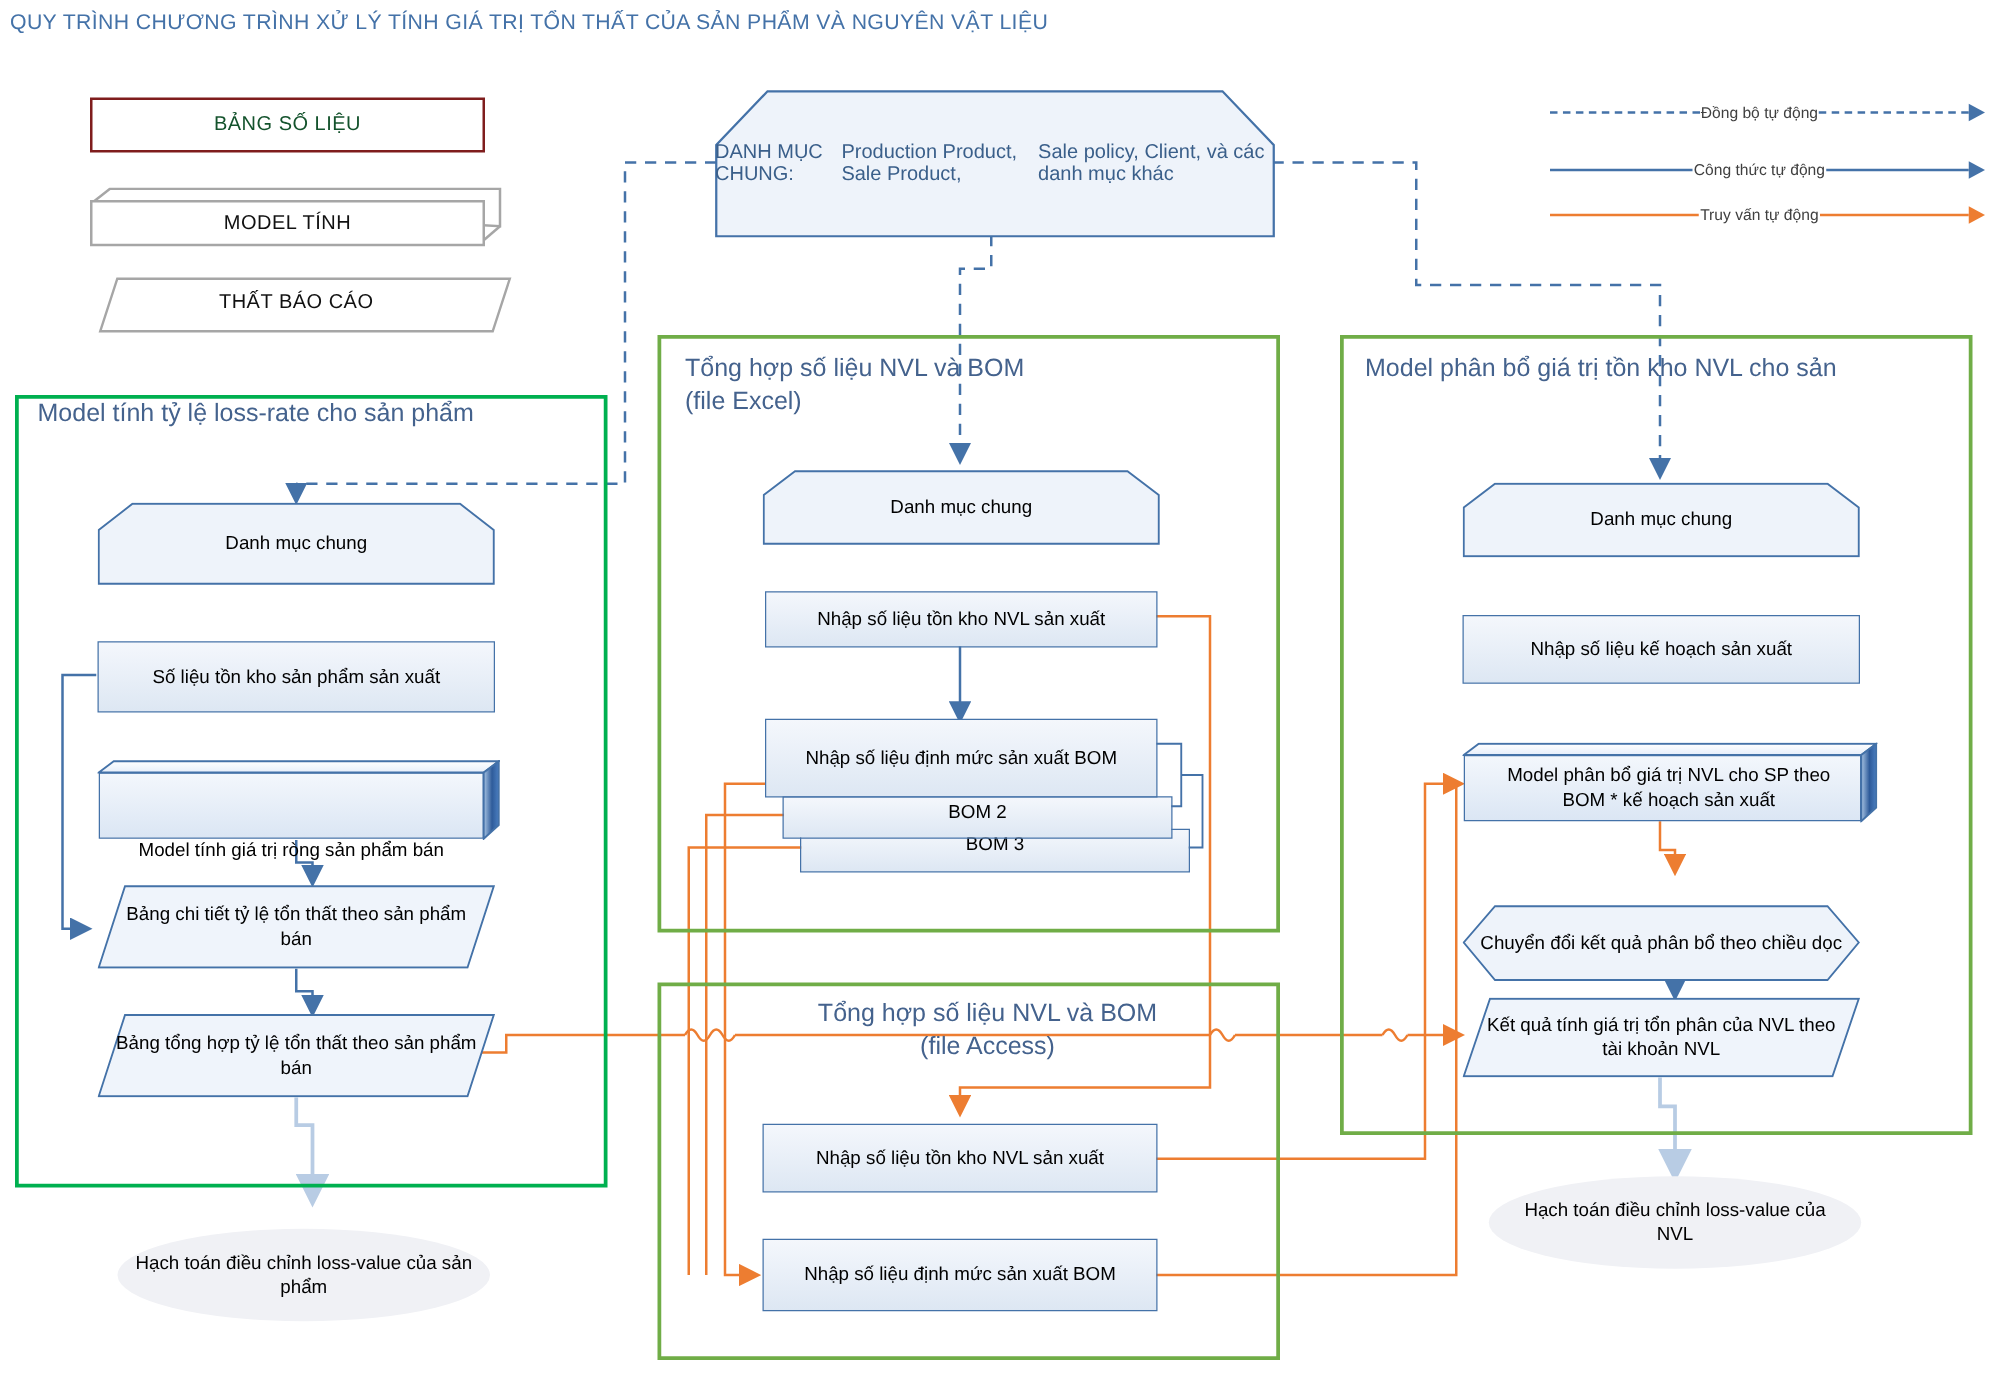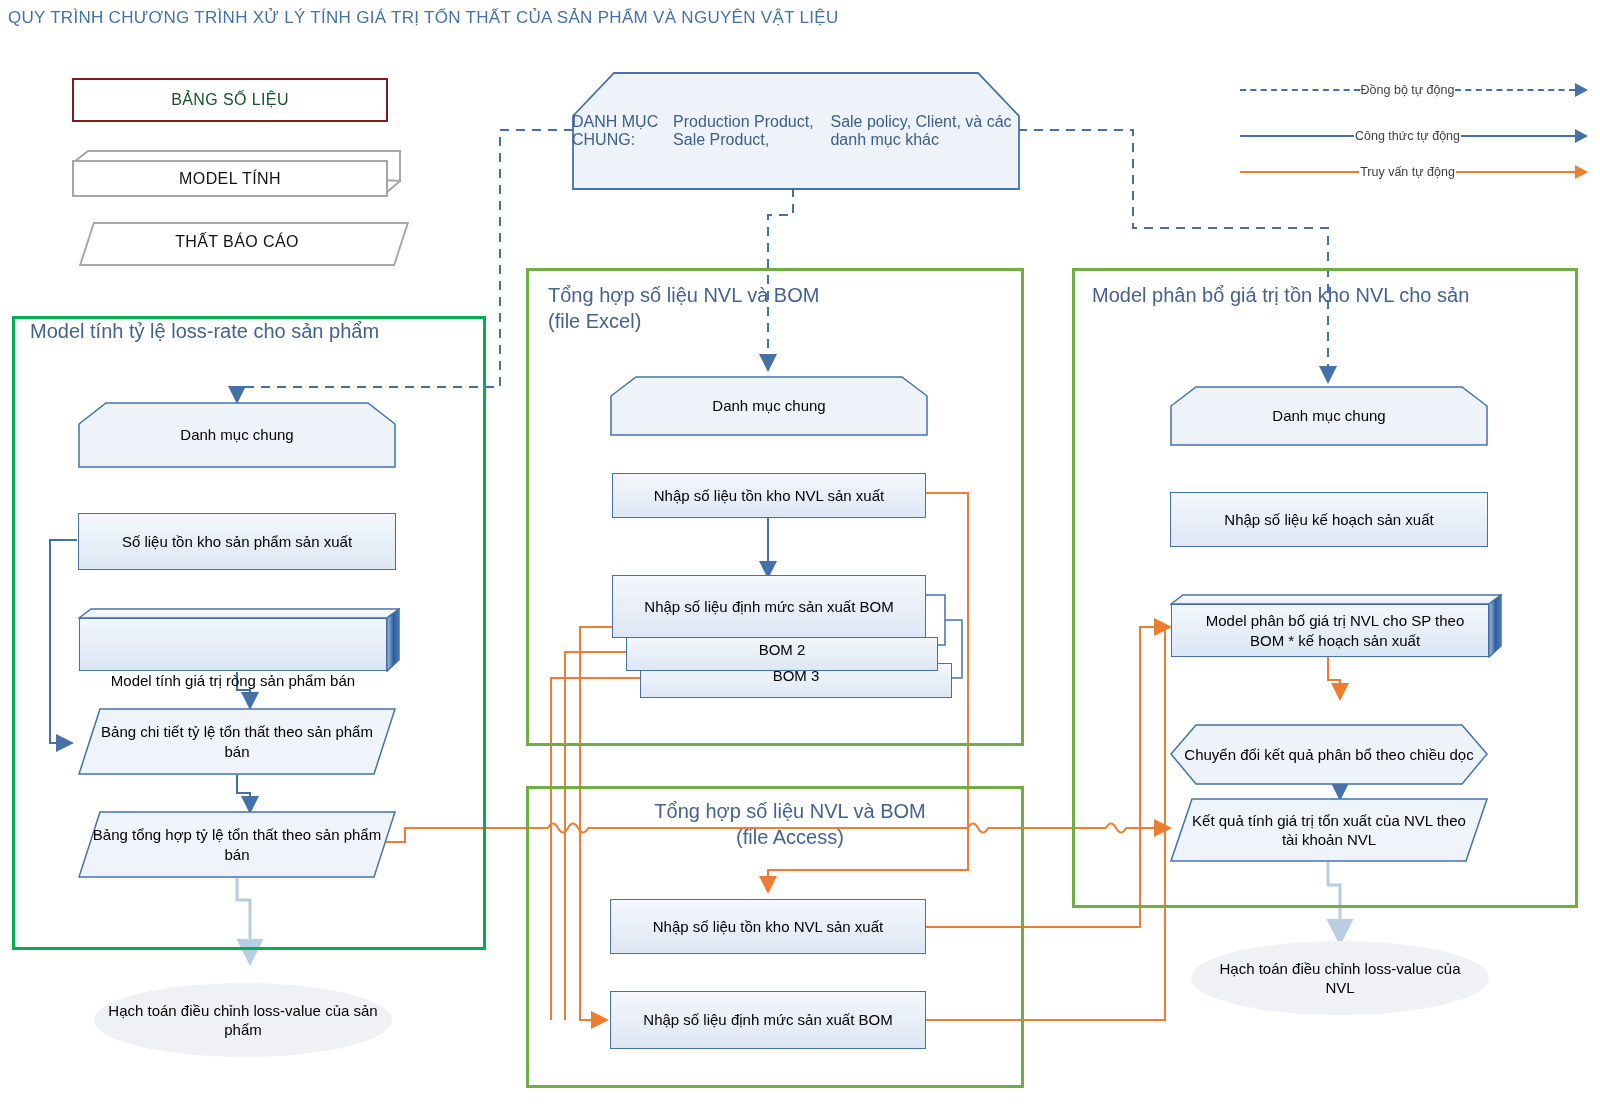--- a/index.html
+++ b/index.html
@@ -295,21 +295,21 @@
   <svg width="318" height="61">
       <polygon points="26,1 292,1 317,30 292,60 26,60 1,30" fill="#eef3fa" stroke="#4472a8" stroke-width="1.5"></polygon>
     </svg>
   <div class="node-label">Chuyển đổi kết quả phân bổ theo chiều dọc</div>
 </div>
 
 <div class="par-wrap" style="left:1170px;top:798px;width:318px;height:64px;">
   <svg width="318" height="64">
       <polygon points="22,1 317,1 296,63 1,63" fill="#eff4fb" stroke="#4472a8" stroke-width="1.5"></polygon>
     </svg>
-  <div class="node-label">Kết quả tính giá trị tổn xuất của NVL theo tài khoản NVL</div>
+  <div class="node-label">Kết quả tính giá trị tổn phân của NVL theo tài khoản NVL</div>
 </div>
 
 <div class="ell-wrap" style="left:1190px;top:940px;width:300px;height:76px;">
   <svg width="300" height="76">
       <ellipse cx="150" cy="38" rx="149" ry="37" fill="#f0f1f5" stroke="none"></ellipse>
     </svg>
   <div class="node-label ell-label">Hạch toán điều chỉnh loss-value của NVL</div>
 </div>
 
 </body></html>

